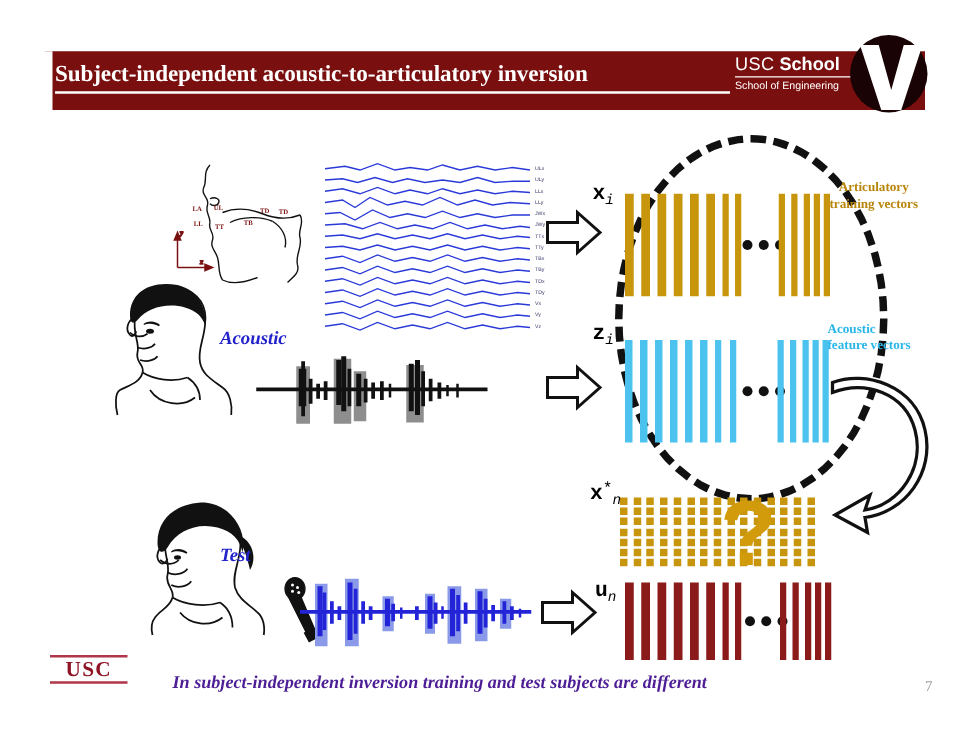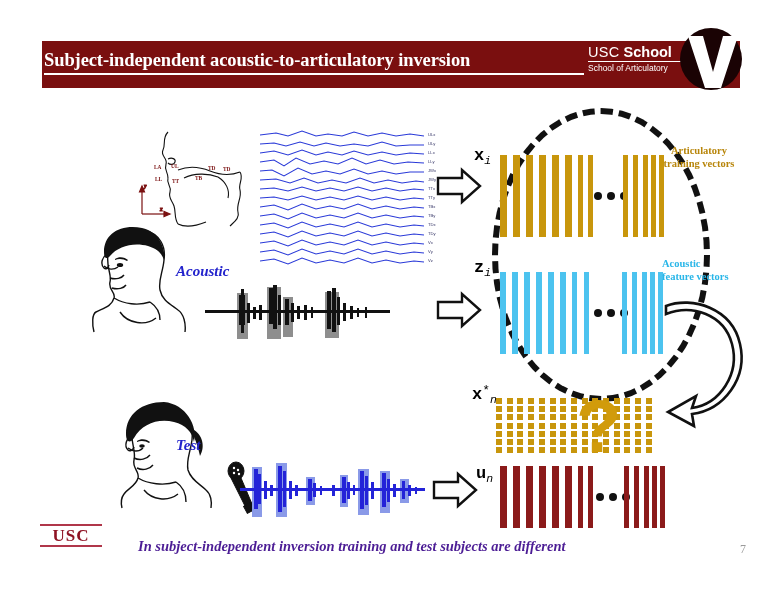--- a/index.html
+++ b/index.html
@@ -88,21 +88,21 @@
   <div class="titlebar"></div>
   <div class="titlebar-accent"></div>
   <div class="title-text">Subject-independent acoustic-to-articulatory inversion</div>
 
   <div class="viterbi">
     <div class="viterbi-top">
       <span class="usc">USC</span>
       <span class="vit">School</span>
     </div>
     <div class="viterbi-rule"></div>
-    <div class="viterbi-sub">School of Articulatory</div>
+    <div class="viterbi-sub">School of Engineering</div>
   </div>
 
   <svg class="big-v" viewBox="0 0 74 66">
     <circle cx="39" cy="33" r="31" fill="#1a0304"></circle>
     <path d="M16 10 H31 L41 46 L51 10 H66 L49 62 H33 Z" fill="#ffffff"></path>
   </svg>
 
 
   <svg style="position:absolute;left:122px;top:126px;" width="132" height="108" viewBox="0 0 132 108">
     <g fill="none" stroke="#111" stroke-width="1.1">

